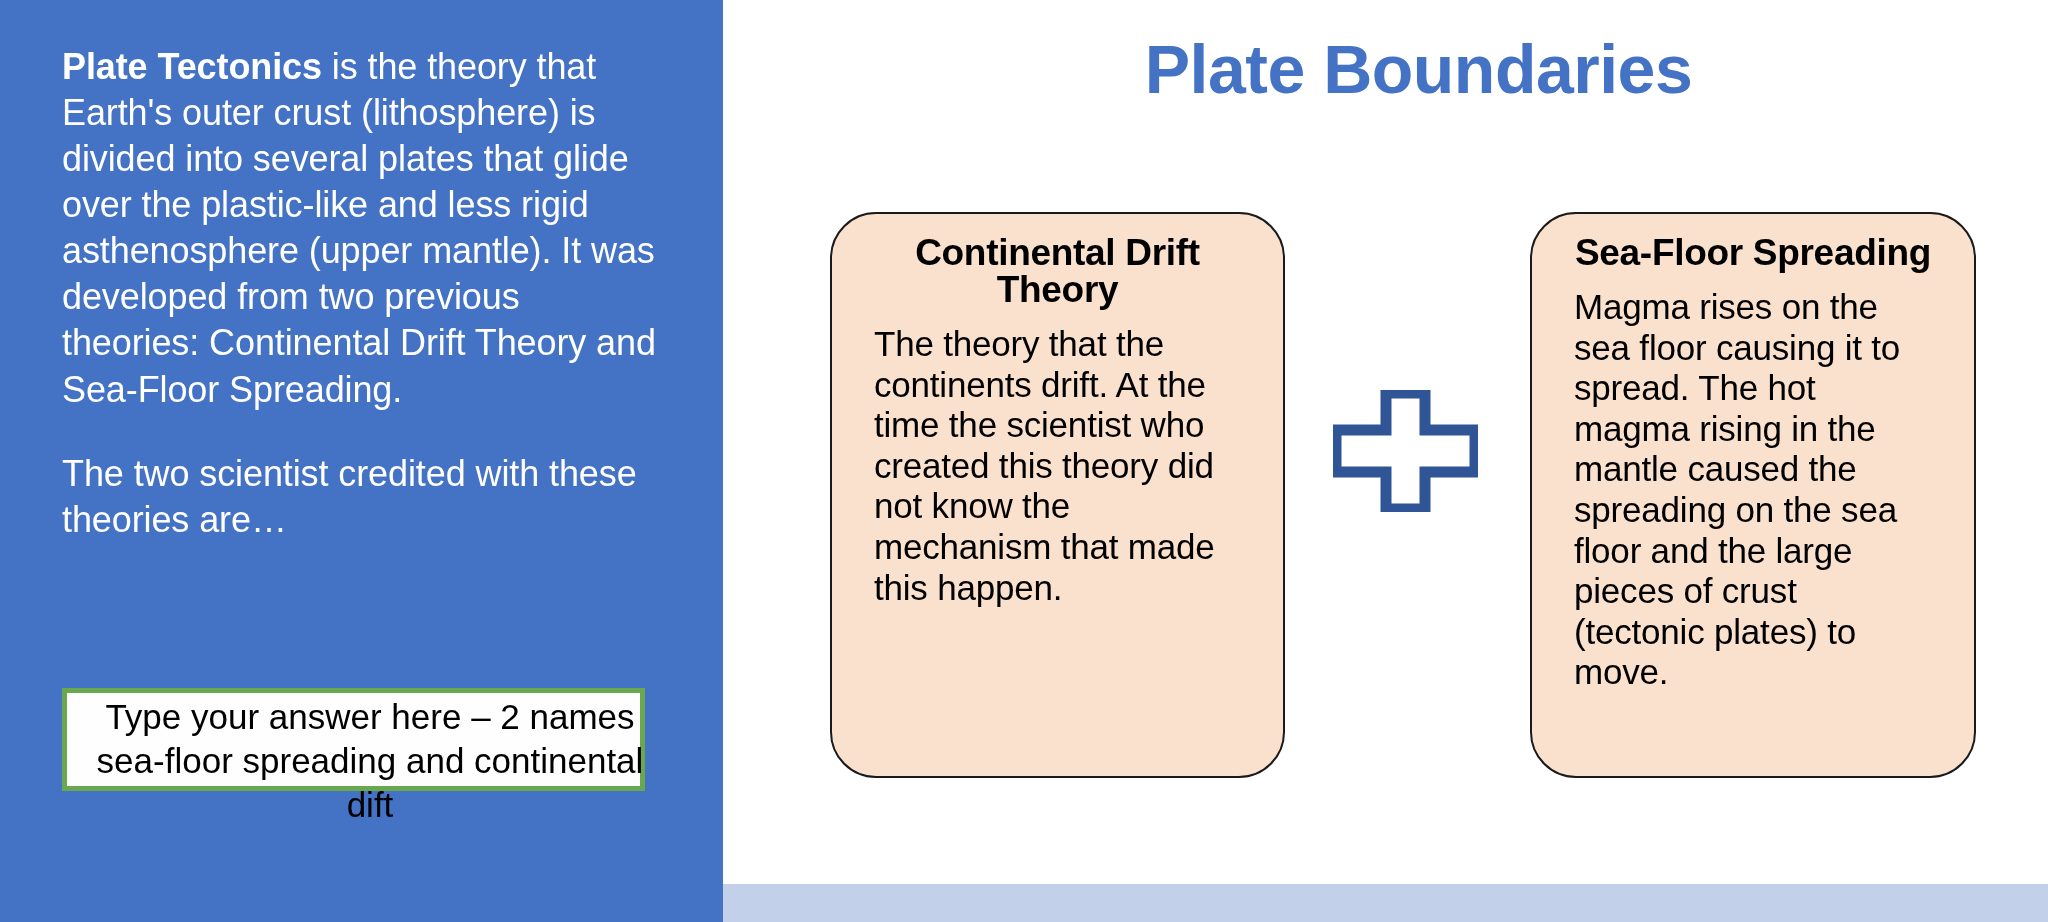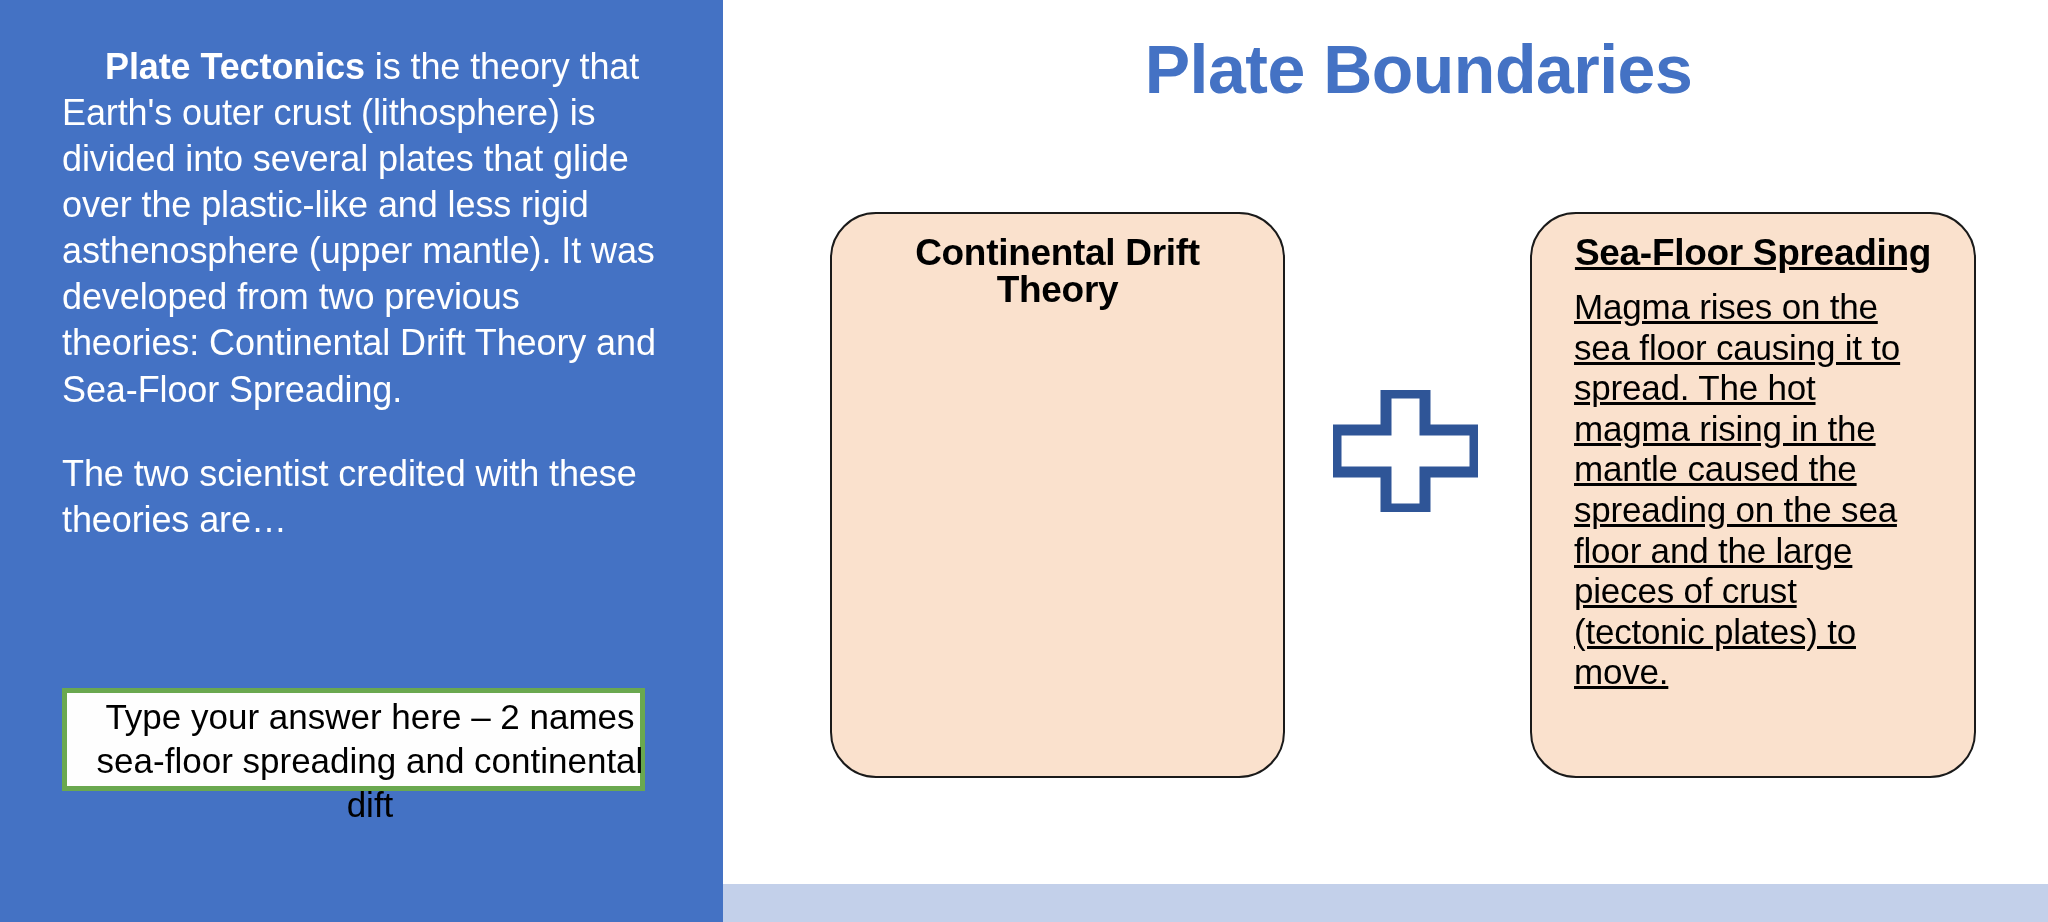--- a/index.html
+++ b/index.html
@@ -39,21 +39,20 @@
   .intro-para {
     margin: 0;
     color: #ffffff;
     font-size: 36px;
     line-height: 1.28;
     letter-spacing: -0.1px;
     font-weight: 400;
   }
   .intro-para b {
     font-weight: 700;
-    margin-left: 43px;
   }
   .intro-para.second {
     margin-top: 38px;
   }
 
   
   #answer-box {
     position: absolute;
     left: 62px;
     top: 688px;
@@ -110,21 +109,20 @@
     padding: 20px 26px 8px 26px;
     overflow: hidden;
   }
   #card-continental {
     left: 830px;
     width: 455px;
   }
   #card-seafloor {
     left: 1530px;
     width: 446px;
-    text-decoration: underline;
   }
   .card-title {
     margin: 0 0 2px 0;
     text-align: center;
     color: #000000;
     font-size: 37px;
     font-weight: 700;
     line-height: 1.0;
     letter-spacing: -0.3px;
   }
@@ -180,20 +178,21 @@
     <div id="answer-box"></div>
     <div id="answer-text">Type your answer here – 2 names sea-floor spreading and continental dift</div>
   </div>
 
   <div id="right-area"></div>
 
   <div id="slide-title">Plate Boundaries</div>
 
   <div class="theory-card" id="card-continental">
     <p class="card-title">Continental Drift Theory</p>
+    <p class="card-body">The theory that the continents drift.  At the time the scientist who created this theory did not know the mechanism that made this happen.</p>
   </div>
 
   <div id="plus-sign">
     <svg viewBox="0 0 145 122" width="145" height="122" aria-hidden="true">
       <polygon points="53,3 92,3 92,40 142,40 142,82 92,82 92,119 53,119 53,82 3,82 3,40 53,40" fill="#ffffff" stroke="#2f5597" stroke-width="11" stroke-linejoin="miter"></polygon>
     </svg>
   </div>
 
   <div class="theory-card" id="card-seafloor">
     <p class="card-title">Sea-Floor Spreading</p>

